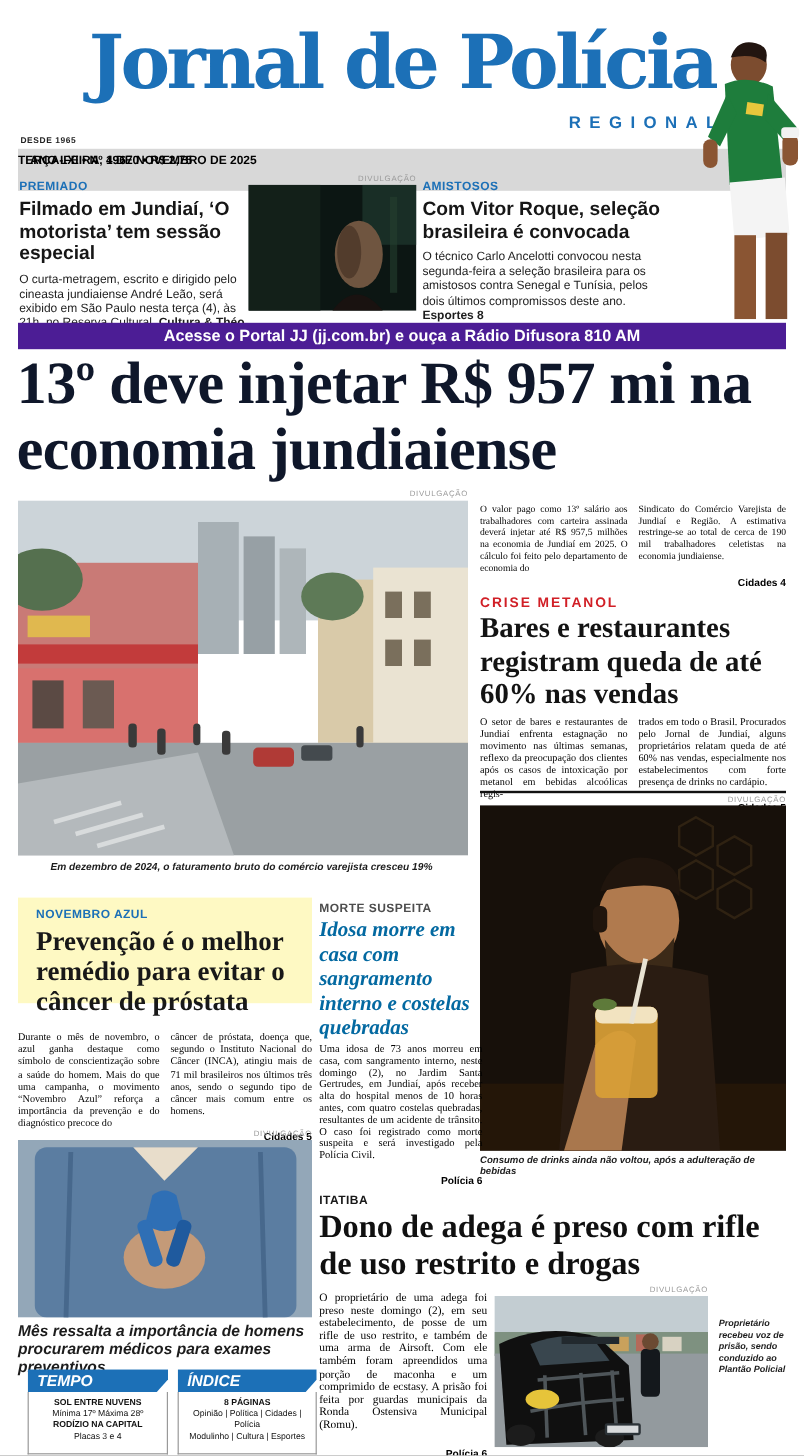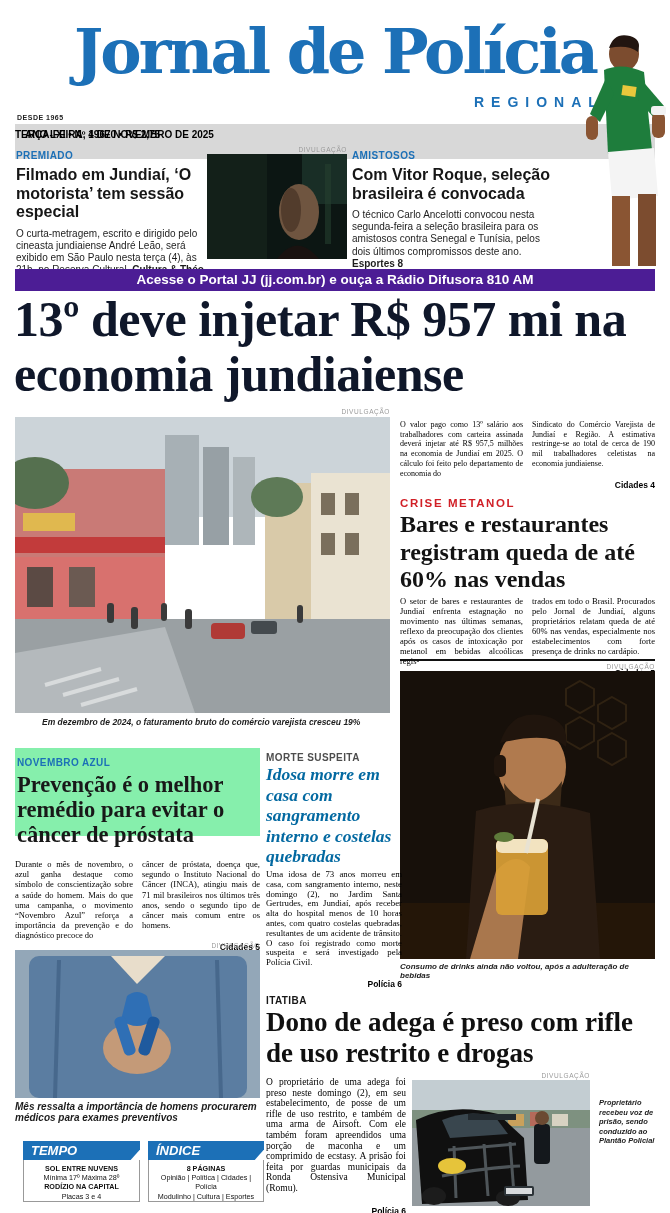--- a/index.html
+++ b/index.html
@@ -51,46 +51,46 @@
 
   .cm-kicker { position:absolute; left:400px; top:497px; font-size:11.5px; letter-spacing:1.6px; color:#d11f26; font-weight:bold; }
   .cm-head { position:absolute; left:400px; top:511px; width:258px; font-family:"Liberation Serif", serif;
              font-weight:bold; font-size:24px; line-height:27.5px; color:#131313; }
   .cm-body { position:absolute; left:400px; top:596px; width:255px; font-size:8.5px; line-height:10px; }
   .cm-rule { position:absolute; left:400px; top:659px; width:255px; height:2px; background:#111; }
   .cm-credit { position:absolute; left:400px; top:663px; width:255px; }
   .cm-photo { position:absolute; left:400px; top:671px; width:255px; height:288px; }
   .cm-caption { position:absolute; left:400px; top:962px; width:255px; font-size:8px; }
 
-  .na-box { position:absolute; left:15px; top:748px; width:245px; height:88px; background:#86efac; padding:9px 2px; }
+  .na-box { position:absolute; left:15px; top:748px; width:245px; height:88px; background:#fef9c3; padding:9px 15px; }
   .na-head { font-family:"Liberation Serif", serif; font-weight:bold; font-size:22.5px; line-height:25px; color:#181818; margin-top:4px; }
   .na-body { position:absolute; left:15px; top:859px; width:245px; font-size:8.5px; line-height:10.2px; }
   .na-credit { position:absolute; left:15px; top:942px; width:245px; }
   .na-photo { position:absolute; left:15px; top:950px; width:245px; height:148px; }
-  .na-caption { position:absolute; left:15px; top:1101px; width:245px; font-size:10px; }
+  .na-caption { position:absolute; left:15px; top:1101px; width:245px; font-size:13px; }
 
   .ms-kicker { position:absolute; left:266px; top:752px; font-weight:bold; font-size:10px; letter-spacing:.4px; color:#4d4d4d; }
   .ms-head { position:absolute; left:266px; top:764px; width:136px; font-family:"Liberation Serif", serif;
              font-weight:bold; font-style:italic; font-size:17.5px; line-height:20.5px; color:#0369a1; }
   .ms-body { position:absolute; left:266px; top:870px; width:136px; font-family:"Liberation Serif", serif;
              font-size:8.8px; line-height:9.8px; text-align:justify; }
 
   .it-kicker { position:absolute; left:266px; top:995px; font-weight:bold; font-size:10px; letter-spacing:.4px; color:#181818; }
   .it-head { position:absolute; left:266px; top:1007px; width:392px; font-family:"Liberation Serif", serif;
              font-weight:bold; font-size:27px; line-height:31px; color:#101010; }
   .it-body { position:absolute; left:266px; top:1077px; width:140px; font-family:"Liberation Serif", serif;
              font-size:9.5px; line-height:10.6px; text-align:justify; }
   .it-credit { position:absolute; left:412px; top:1072px; width:178px; }
   .it-photo { position:absolute; left:412px; top:1080px; width:178px; height:126px; }
   .it-caption { position:absolute; left:599px; top:1098px; width:58px; font-size:7.5px; line-height:9.5px; }
 
   .infobox { position:absolute; top:1141px; }
   .box-tab { background:#1c70b7; color:#fff; font-weight:bold; font-style:italic; font-size:13px; line-height:19px;
              padding:0 0 0 8px; clip-path:polygon(0 0,100% 0,100% 45%,92% 100%,0 100%); }
-  .box-body { border:1px solid #999; border-top:none; text-align:center; font-size:7.2px; line-height:9.2px; padding:4px 2px 0; color:#111; }
+  .box-body { border:1px solid #999; border-top:none; text-align:center; font-size:7.2px; line-height:9.2px; padding:4px 2px 10px; color:#111; }
   .box-body .b { font-weight:bold; }
   .tempo-box { left:23px; width:117px; }
   .indice-box { left:148px; width:116px; }
 
   svg { display:block; }
 </style>
 </head>
 <body>
 
 <div id="page">

